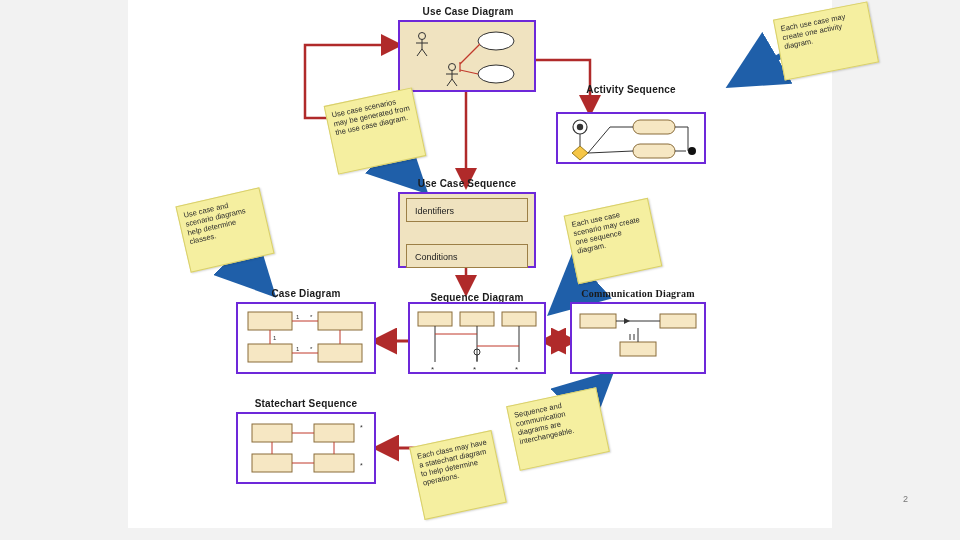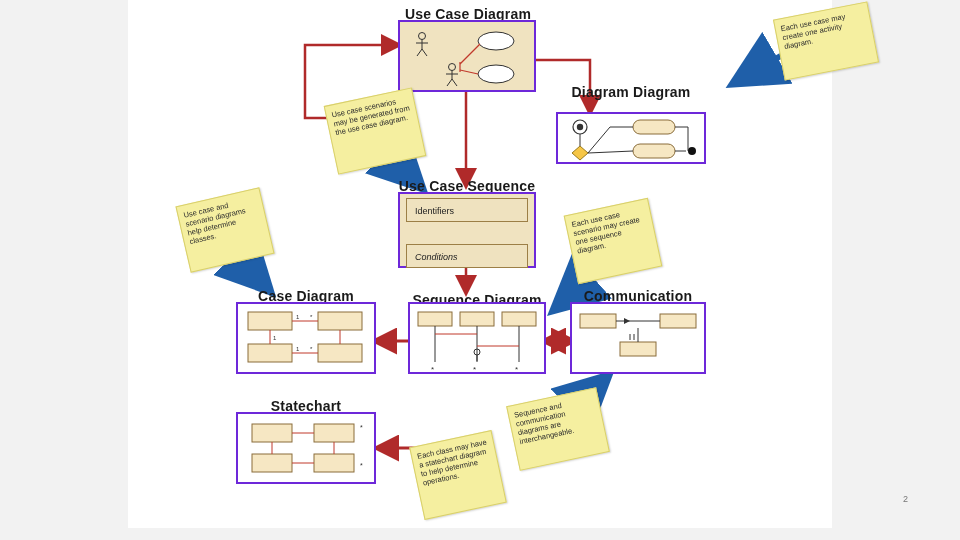--- a/index.html
+++ b/index.html
@@ -22,21 +22,21 @@
     position:absolute;
     background:#f0e3c0;
     border:2px solid #6d28d9;
     box-sizing:border-box;
   }
   .node-title{
     position:absolute;
     font-weight:bold;
     color:#1a1a1a;
     text-align:center;
-    font-size:14px;
+    font-size:10px;
     letter-spacing:.2px;
   }
   .white{background:#ffffff;}
 
   
   .ucs-row{
     position:absolute;left:6px;right:6px;height:24px;
     background:#efe2bf;border:1px solid #9c7f46;
     font-size:9px;color:#222;line-height:24px;padding-left:8px;
     box-sizing:border-box;
@@ -127,21 +127,21 @@
 
       <ellipse cx="96" cy="19" rx="18" ry="9" fill="#ffffff" stroke="#333" stroke-width="1"></ellipse>
       <ellipse cx="96" cy="52" rx="18" ry="9" fill="#ffffff" stroke="#333" stroke-width="1"></ellipse>
 
       <line x1="60" y1="42" x2="80" y2="22" stroke="#c0392b" stroke-width="1.2"></line>
       <line x1="60" y1="48" x2="78" y2="52" stroke="#c0392b" stroke-width="1.2"></line>
       <line x1="60" y1="40" x2="60" y2="50" stroke="#c0392b" stroke-width="1.2"></line>
     </svg>
   </div>
 
-  <div class="node-title" style="left:556px;top:84px;width:150px;">Diagram Diagram</div>
+  <div class="node-title" style="left:556px;top:84px;width:150px;">Activity Sequence</div>
   <div class="node white" style="left:556px;top:112px;width:150px;height:52px;">
     <svg width="150" height="52" style="position:absolute;left:0;top:0;">
       <circle cx="22" cy="13" r="7" fill="none" stroke="#333" stroke-width="1.2"></circle>
       <circle cx="22" cy="13" r="3.2" fill="#333"></circle>
       <line x1="22" y1="20" x2="22" y2="32" stroke="#333" stroke-width="1"></line>
       <rect x="14" y="32" width="16" height="9" fill="none" stroke="#333" stroke-width="0"></rect>
       <polygon points="22,32 30,39 22,46 14,39" fill="#f6c646" stroke="#9a7b1f" stroke-width="1"></polygon>
       <rect x="75" y="6" width="42" height="14" rx="7" fill="#f6e7c3" stroke="#8a6d3b" stroke-width="1"></rect>
       <rect x="75" y="30" width="42" height="14" rx="7" fill="#f6e7c3" stroke="#8a6d3b" stroke-width="1"></rect>
       <line x1="30" y1="39" x2="75" y2="37" stroke="#333" stroke-width="1"></line>
@@ -150,21 +150,21 @@
       <line x1="117" y1="13" x2="130" y2="13" stroke="#333" stroke-width="1"></line>
       <line x1="117" y1="37" x2="128" y2="37" stroke="#333" stroke-width="1"></line>
       <line x1="130" y1="13" x2="130" y2="37" stroke="#333" stroke-width="1"></line>
       <circle cx="134" cy="37" r="4" fill="#111"></circle>
     </svg>
   </div>
 
   <div class="node-title" style="left:398px;top:178px;width:138px;">Use Case Sequence</div>
   <div class="node" style="left:398px;top:192px;width:138px;height:76px;">
     <div class="ucs-row" style="top:4px;">Identifiers</div>
-    <div class="ucs-row" style="top:50px;font-style:italic;">Conditions</div>
+    <div class="ucs-row" style="top:50px;">Conditions</div>
   </div>
 
   <div class="node-title" style="left:236px;top:288px;width:140px;">Case Diagram</div>
   <div class="node white" style="left:236px;top:302px;width:140px;height:72px;">
     <svg width="140" height="72" style="position:absolute;left:0;top:0;">
       <rect x="10" y="8" width="44" height="18" fill="#f6e7c3" stroke="#8a6d3b" stroke-width="1"></rect>
       <rect x="80" y="8" width="44" height="18" fill="#f6e7c3" stroke="#8a6d3b" stroke-width="1"></rect>
       <rect x="10" y="40" width="44" height="18" fill="#f6e7c3" stroke="#8a6d3b" stroke-width="1"></rect>
       <rect x="80" y="40" width="44" height="18" fill="#f6e7c3" stroke="#8a6d3b" stroke-width="1"></rect>
       <line x1="54" y1="17" x2="80" y2="17" stroke="#c0392b" stroke-width="1"></line>
@@ -191,21 +191,21 @@
       <line x1="25" y1="30" x2="67" y2="30" stroke="#c0392b" stroke-width="1"></line>
       <line x1="67" y1="42" x2="109" y2="42" stroke="#c0392b" stroke-width="1"></line>
       <text x="21" y="68" font-size="8" fill="#333" font-family="Liberation Sans, sans-serif">*</text>
       <text x="63" y="68" font-size="8" fill="#333" font-family="Liberation Sans, sans-serif">*</text>
       <text x="105" y="68" font-size="8" fill="#333" font-family="Liberation Sans, sans-serif">*</text>
       <circle cx="67" cy="48" r="3" fill="none" stroke="#333" stroke-width="1"></circle>
       <line x1="67" y1="51" x2="67" y2="57" stroke="#333" stroke-width="1"></line>
     </svg>
   </div>
 
-  <div class="node-title" style="left:570px;top:288px;width:136px;">Communication Diagram</div>
+  <div class="node-title" style="left:570px;top:288px;width:136px;font-family:Liberation Serif, serif;">Communication Diagram</div>
   <div class="node white" style="left:570px;top:302px;width:136px;height:72px;">
     <svg width="136" height="72" style="position:absolute;left:0;top:0;">
       <rect x="8" y="10" width="36" height="14" fill="#f6e7c3" stroke="#8a6d3b" stroke-width="1"></rect>
       <rect x="88" y="10" width="36" height="14" fill="#f6e7c3" stroke="#8a6d3b" stroke-width="1"></rect>
       <rect x="48" y="38" width="36" height="14" fill="#f6e7c3" stroke="#8a6d3b" stroke-width="1"></rect>
       <line x1="44" y1="17" x2="88" y2="17" stroke="#333" stroke-width="1"></line>
       <line x1="66" y1="24" x2="66" y2="38" stroke="#333" stroke-width="1"></line>
       <line x1="58" y1="30" x2="58" y2="36" stroke="#333" stroke-width="1"></line>
       <line x1="62" y1="30" x2="62" y2="36" stroke="#333" stroke-width="1"></line>
       <polygon points="52,14 58,17 52,20" fill="#333"></polygon>

